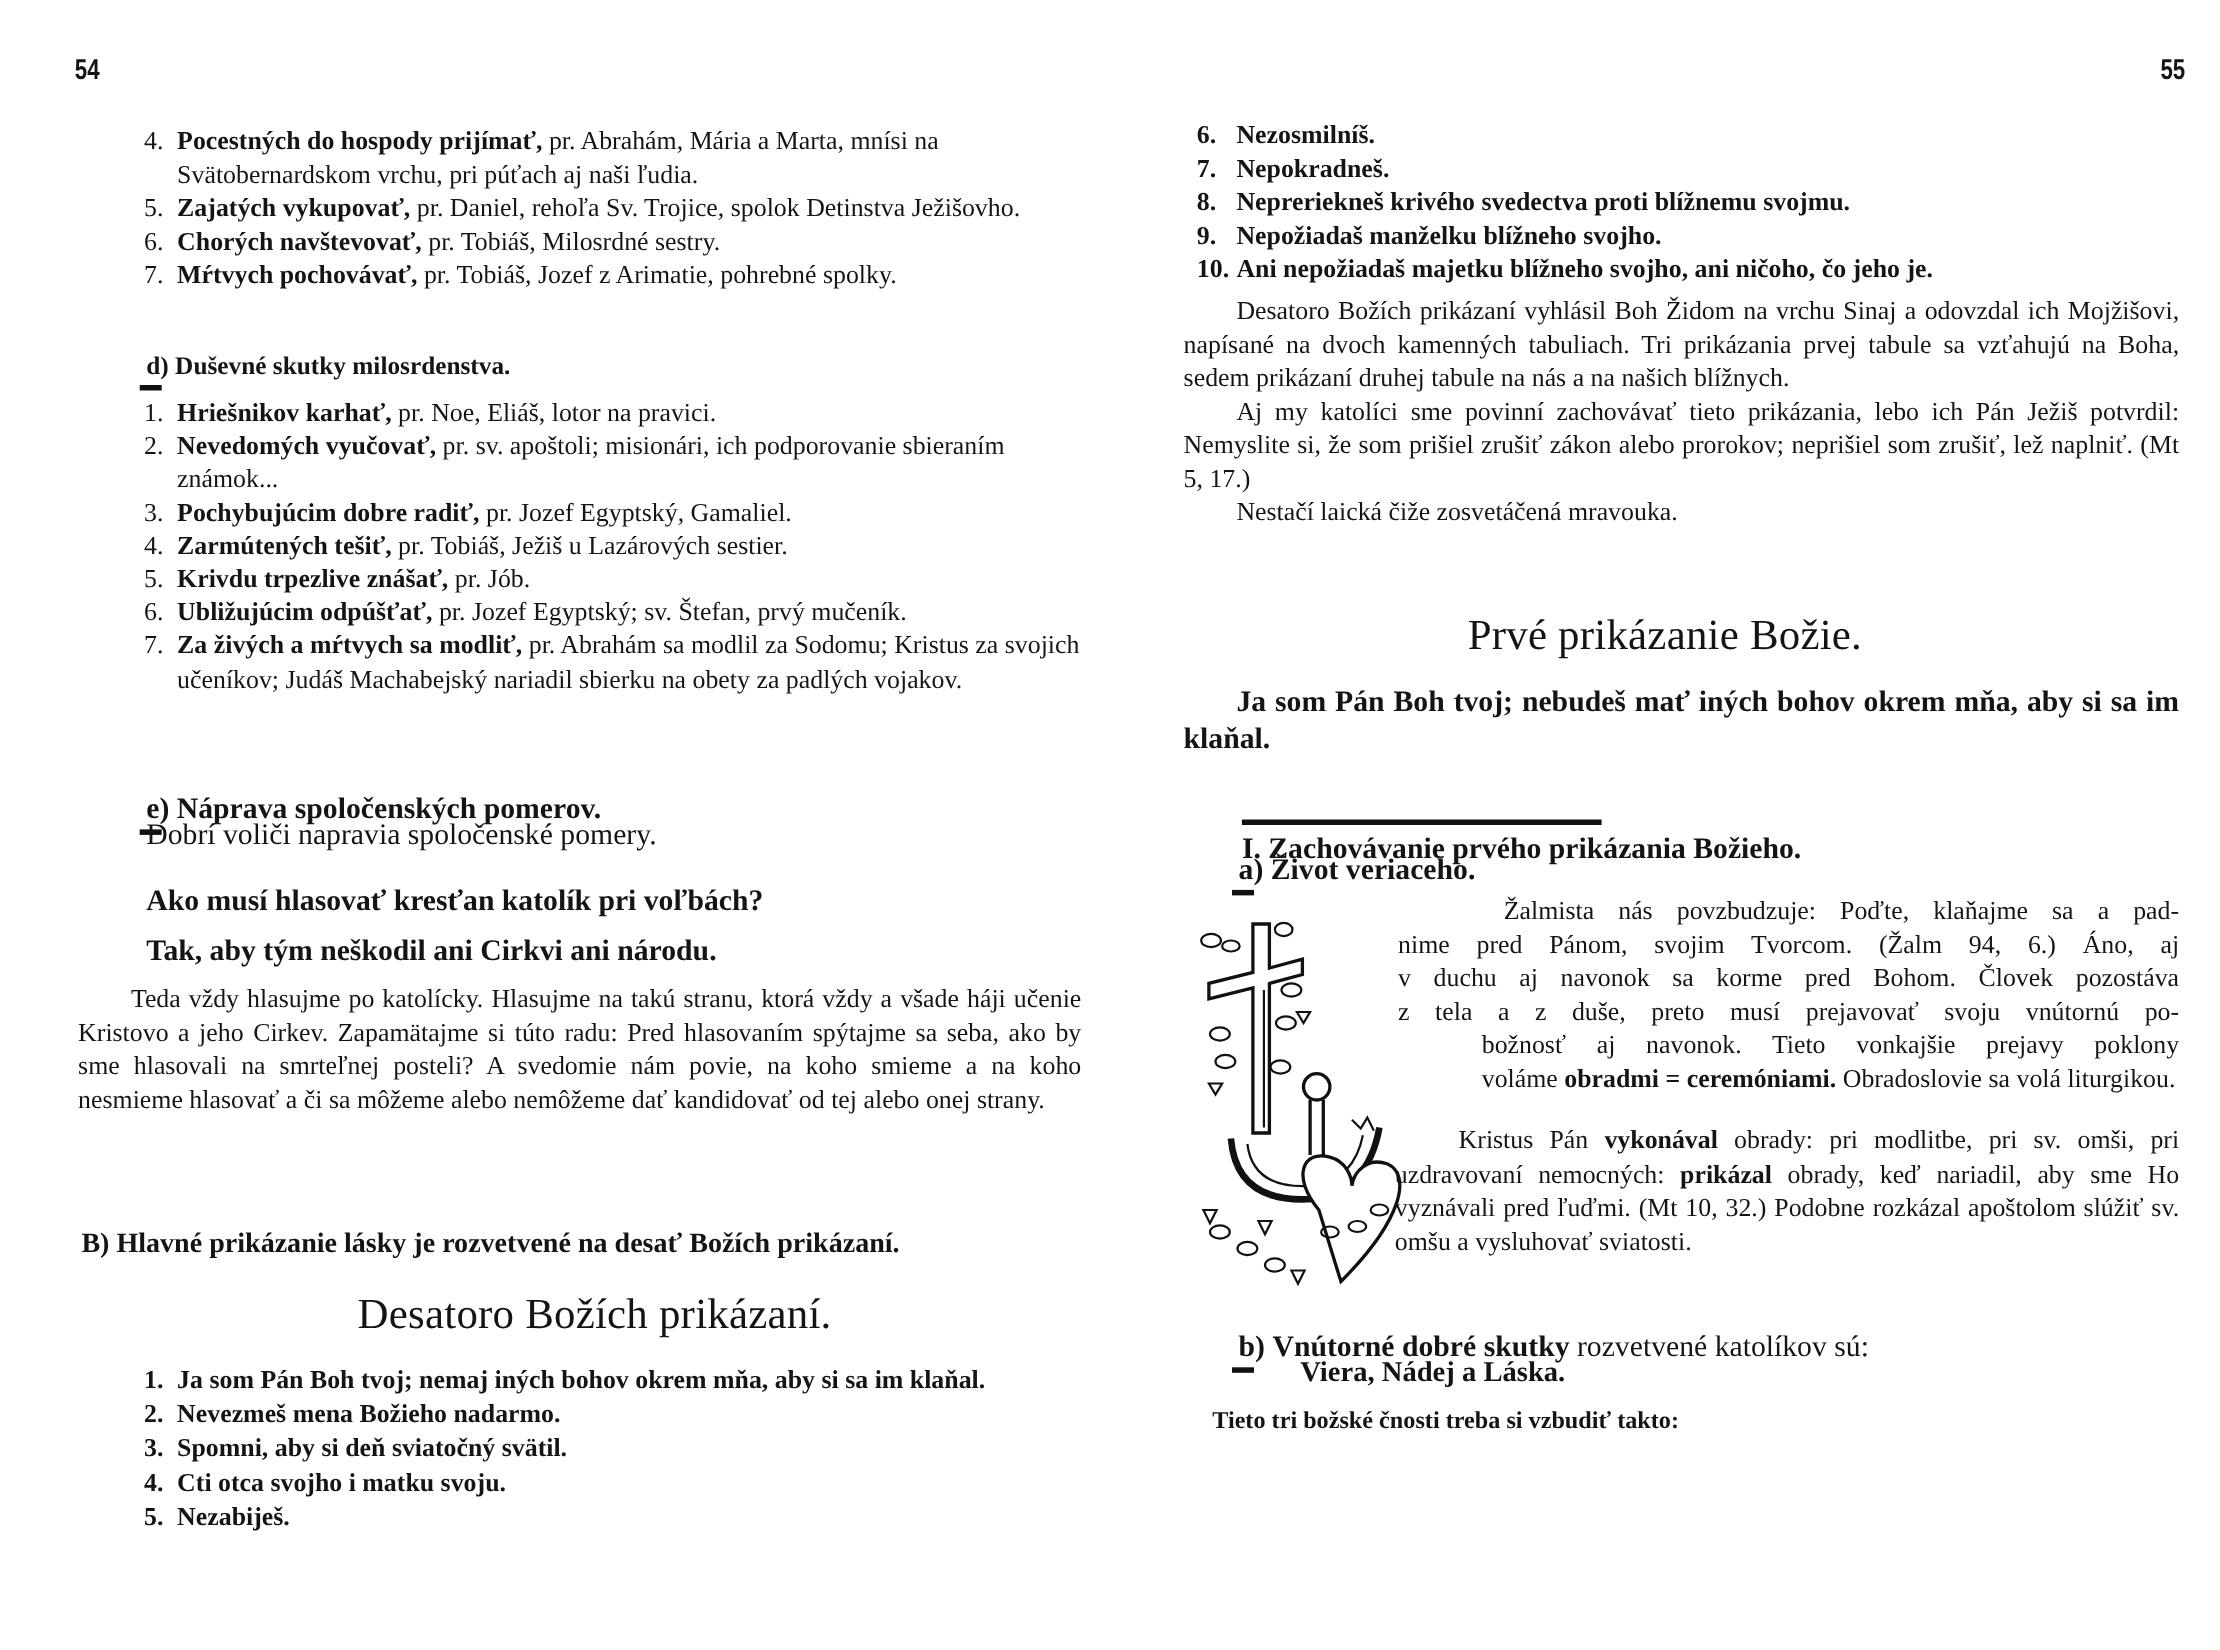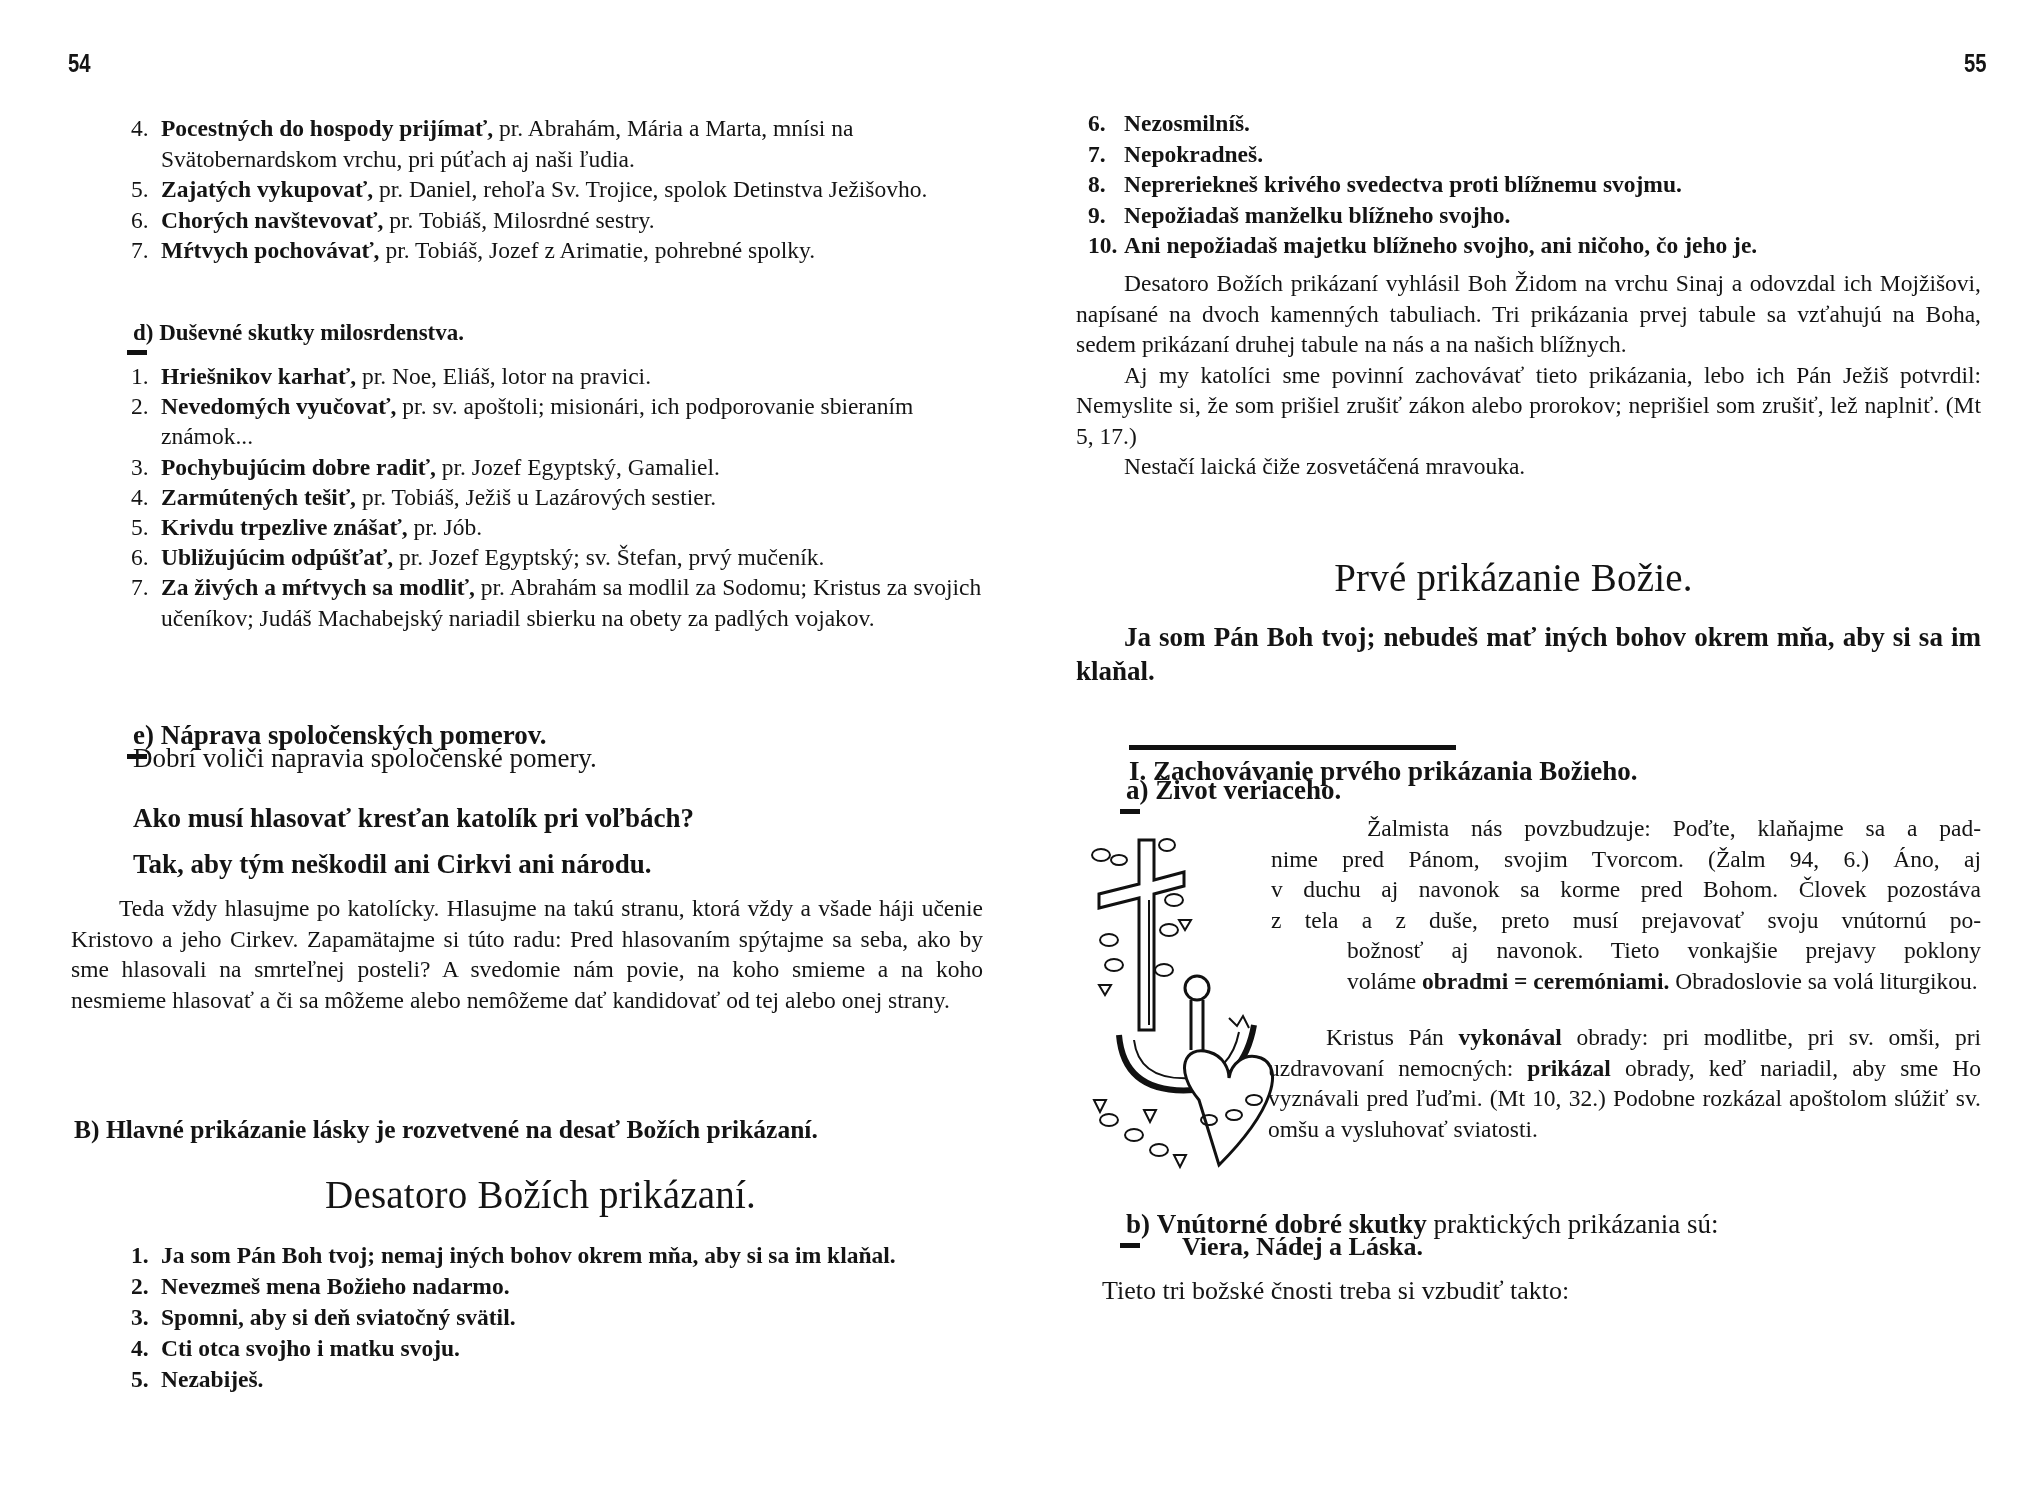--- a/index.html
+++ b/index.html
@@ -176,20 +176,20 @@
       <div class="txt" style="position: absolute; top: 91.5px; left: 262px; width: 710px; text-align: justify; text-align-last: justify;">z tela a z duše, preto musí prejavovať svoju vnútornú po-</div>
       <div class="txt" style="position: absolute; top: 122px; left: 338px; width: 634px; text-align: justify; text-align-last: justify;">božnosť aj navonok. Tieto vonkajšie prejavy poklony</div>
       <div class="txt" style="position: absolute; top: 152.5px; left: 338px; width: 634px;"><span>voláme </span><b>obradmi = ceremóniami.</b><span> Obradoslovie sa volá liturgikou.</span></div>
     </div>
 
   <div class="abs txt justify" id="kristus" style="left:259px; top:1022px; width:713px; text-indent:58px; line-height:30.5px;"><span>Kristus Pán </span><b>vykonával</b><span> obrady: pri modlitbe, pri sv. omši, pri uzdravovaní nemocných: </span><b>prikázal</b><span> obrady, keď nariadil, aby sme Ho vyznávali pred ľuďmi. (Mt 10, 32.) Podobne rozkázal apoštolom slúžiť sv. omšu a vysluhovať sviatosti.</span></div>
 
   <div class="sub-head abs" style="left:117px; top:1178px; font-size:27px; font-weight:normal;">
     <span class="b">b)</span>
     <span class="marker" style="bottom:-8px;"></span>
-    <span class="b">Vnútorné dobré skutky</span><span> praktických prikázania sú:</span>
+    <span class="b">Vnútorné dobré skutky</span><span> rozvetvené katolíkov sú:</span>
   </div>
 
   <div class="abs b" style="left:173px; top:1232px; font-size:26px;">Viera, Nádej a Láska.</div>
 
-  <div class="abs txt" style="left:93px; top:1276px; font-size:26px;">Tieto tri božské čnosti treba si vzbudiť takto:</div>
+  <div class="abs txt" style="left:93px; top:1276px; font-size:22px;font-weight:bold;">Tieto tri božské čnosti treba si vzbudiť takto:</div>
 
 </div>
 
 </body></html>

